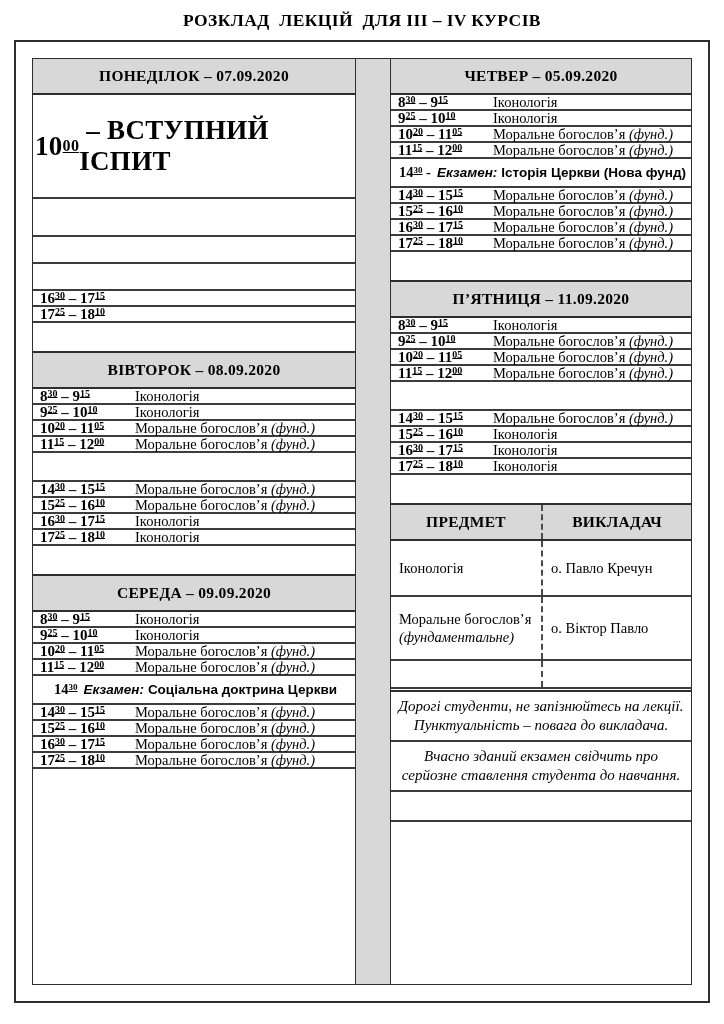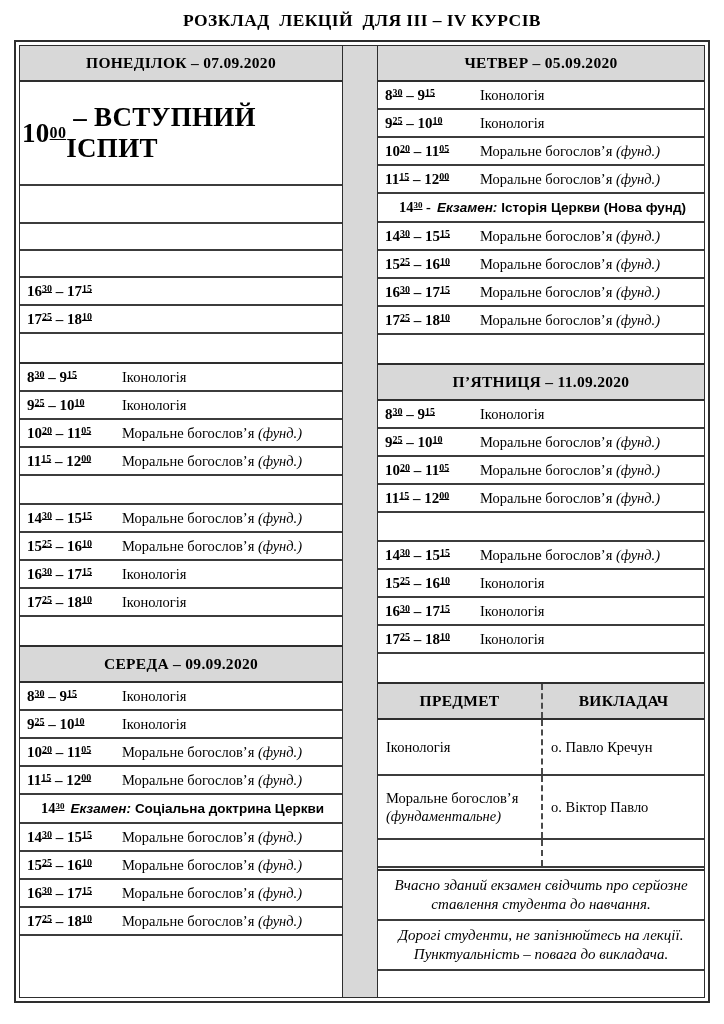--- a/index.html
+++ b/index.html
@@ -11,40 +11,40 @@
     margin:0;padding:0;width:724px;height:1024px;background:#ffffff;
     overflow:hidden;color:#000;
     font-family:"Liberation Serif",serif;
   }
   .title{
     margin:10px 0 9px 0;text-align:center;font-size:17.5px;font-weight:bold;
     letter-spacing:.4px;white-space:pre;font-family:"Liberation Serif",serif;
   }
   .sheet{
     box-sizing:border-box;margin-left:14px;width:696px;height:963px;
-    border:2.5px solid var(--border-dark);padding:3px;
+    border:2.5px solid var(--border-dark);padding:16px;
     display:flex;align-items:stretch;background:#fff;
   }
   .col{
     box-sizing:border-box;border:1.5px solid var(--border-dark);
     display:flex;flex-direction:column;background:#fff;overflow:hidden;
   }
   .col-left{flex:0 0 324px;}
   .col-right{flex:1 1 auto;}
   .gutter{flex:0 0 34px;background:var(--header-bg);border-top:1.5px solid var(--border-dark);border-bottom:1.5px solid var(--border-dark);}
   .section{display:flex;flex-direction:column;}
   .section + .section{border-top:2px solid var(--border-dark);margin-top:1px;}
   .day-header,.t-header{
     box-sizing:border-box;height:36px;background:var(--header-bg);
     display:flex;align-items:center;justify-content:center;
     font-weight:bold;font-size:15.5px;letter-spacing:.3px;
     border-bottom:2px solid var(--border-dark);
   }
   .row{
-    box-sizing:border-box;height:28px;display:flex;align-items:center;
+    box-sizing:border-box;height:16px;display:flex;align-items:center;
     padding:0 4px 0 7px;border-bottom:2px solid var(--row-line);
     font-size:14.5px;background:#fff;
   }
   .section .row:last-child{border-bottom:none;}
   .row.empty{height:27px;}
   .row.empty.tall{height:38px;}
   .row.empty.mid{height:29px;}
   .row.big{
     height:104px;justify-content:center;font-weight:bold;font-size:27px;
     letter-spacing:.3px;padding:0 2px;
@@ -104,20 +104,21 @@
           <span class="time">16<sup>30</sup> – 17<sup>15</sup></span>
           <span class="subject"></span>
         </div>
         <div class="row lesson">
           <span class="time">17<sup>25</sup> – 18<sup>10</sup></span>
           <span class="subject"></span>
         </div>
         <div class="row empty"></div>
       </div>
       <div class="section day">
+        <div class="day-header">ВІВТОРОК – 08.09.2020</div>
         <div class="row lesson">
           <span class="time">8<sup>30</sup> – 9<sup>15</sup></span>
           <span class="subject">Іконологія</span>
         </div>
         <div class="row lesson">
           <span class="time">9<sup>25</sup> – 10<sup>10</sup></span>
           <span class="subject">Іконологія</span>
         </div>
         <div class="row lesson">
           <span class="time">10<sup>20</sup> – 11<sup>05</sup></span>
@@ -289,18 +290,18 @@
           <div class="t-cell right">
             <span>о. Віктор Павло</span>
           </div>
         </div>
         <div class="t-row empty">
           <div class="t-cell left"></div>
           <div class="t-cell right"></div>
         </div>
       </div>
       <div class="section notes">
+        <div class="note">Дорогі студенти, не запізнюйтесь на лекції. Пунктуальність – повага до викладача.</div>
         <div class="note">Вчасно зданий екзамен свідчить про серйозне ставлення студента до навчання.</div>
-        <div class="note">Дорогі студенти, не запізнюйтесь на лекції. Пунктуальність – повага до викладача.</div>
         <div class="note empty"></div>
       </div>
     </div>
 </div>
 
 </body></html>

